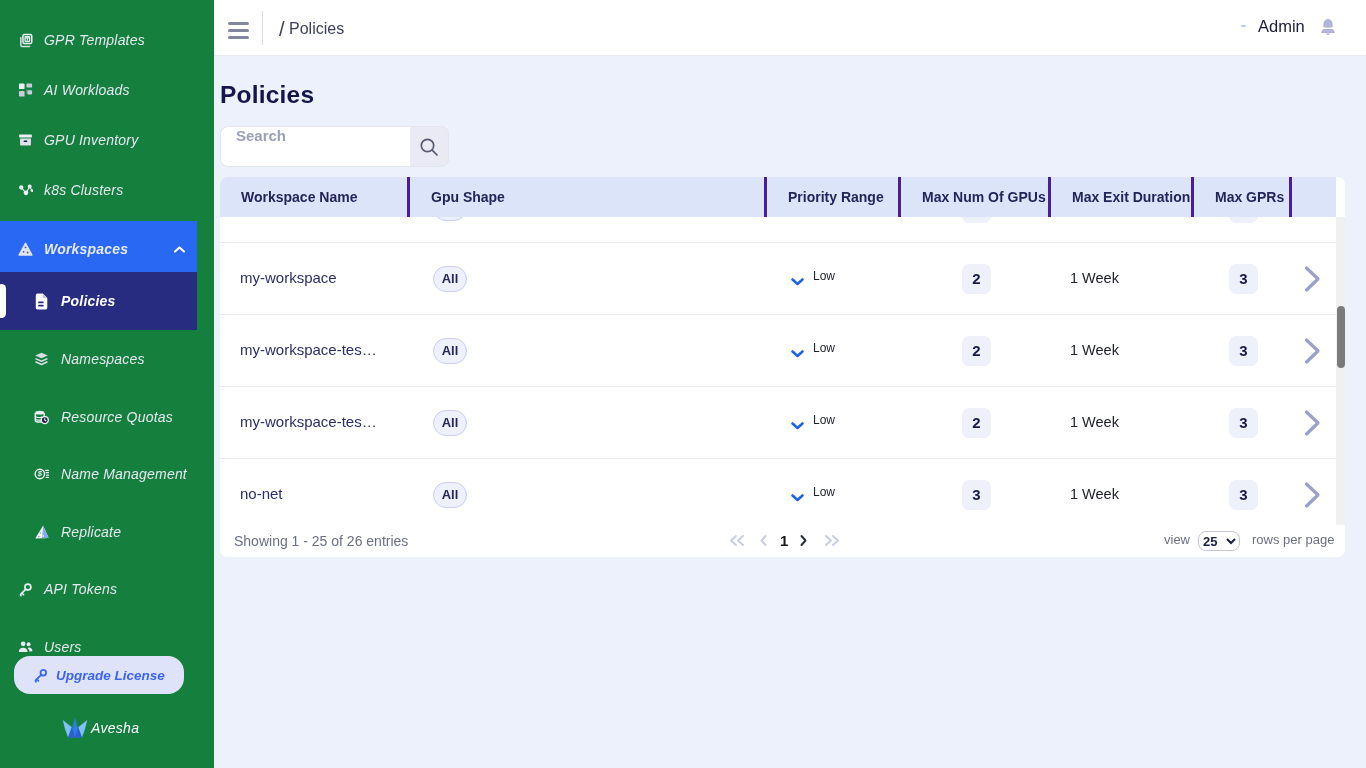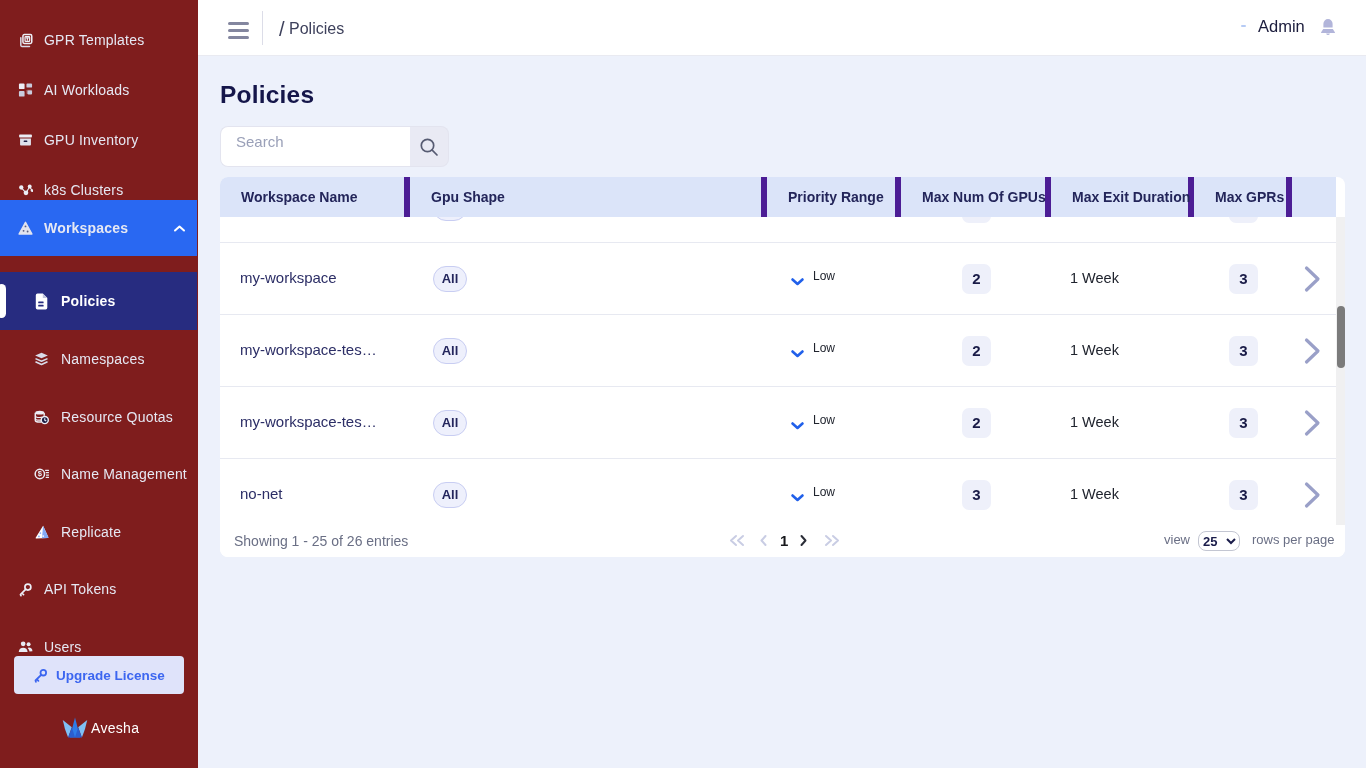--- a/index.html
+++ b/index.html
@@ -1,48 +1,48 @@
 <!DOCTYPE html>
 <html><head>
 <meta charset="utf-8">
 <style>
 * { margin:0; padding:0; box-sizing:border-box; }
 html,body { width:1366px; height:768px; overflow:hidden; font-family:"Liberation Sans", sans-serif; }
 .abs { position:absolute; }
 
-#sidebar { position:absolute; left:0; top:0; width:198px; height:768px; background:#7f1d1d; z-index:5; }
+#sidebar { position:absolute; left:0; top:0; width:214px; height:768px; background:#15803d; z-index:5;font-style:italic; }
 .nav-item { position:absolute; left:0; width:197px; height:50px; display:flex; align-items:center; color:#e6e8f3; font-size:14px; font-weight:500; letter-spacing:0.2px; }
 .nav-item .ic { position:absolute; left:18px; width:15px; height:15px; display:flex; align-items:center; justify-content:center; }
 .nav-item .tx { position:absolute; left:44px; }
 .sub-item .ic { left:34px; }
 .sub-item .tx { left:61px; }
 #ws-item { background:#2968f2; height:56px; }
 #pol-item { background:#272c80; height:58px; color:#ffffff; font-weight:600; }
 #pol-pill { position:absolute; left:-3px; top:284px; width:9px; height:34px; background:#ffffff; border-radius:6px; z-index:6; }
-#upgrade { position:absolute; left:14px; top:656px; width:170px; height:38px; background:#dfe3fa; border-radius:4px; display:flex; align-items:center; justify-content:center; color:#3c66f0; font-size:13.5px; font-weight:600; }
+#upgrade { position:absolute; left:14px; top:656px; width:170px; height:38px; background:#dfe3fa; border-radius:16px; display:flex; align-items:center; justify-content:center; color:#3c66f0; font-size:13.5px; font-weight:600; }
 #logo { position:absolute; left:62px; top:714px; width:136px; height:28px; display:flex; align-items:center; color:#fff; font-size:14px; font-weight:500; letter-spacing:0.3px; }
 
 #topbar { position:absolute; left:197px; top:0; width:1169px; height:56px; background:#ffffff; border-bottom:1px solid #e9eaf1; }
 #burger { position:absolute; left:228px; top:22px; width:21px; height:17px; }
 #burger div { height:3px; background:#83869f; border-radius:2px; margin-bottom:4px; }
 #tb-div { position:absolute; left:262px; top:11px; width:1px; height:34px; background:#dcdde8; }
 #crumb { position:absolute; left:279px; top:18px; font-size:16px; color:#3e415c; }
 #admin { position:absolute; left:1258px; top:17px; font-size:16.5px; color:#1b1c3c; font-weight:500; }
 #avdash { position:absolute; left:1241px; top:25px; width:5px; height:2px; background:#b6cbf5; border-radius:1px; }
 #bell { position:absolute; left:1319px; top:16px; }
 
 #content { position:absolute; left:197px; top:56px; width:1169px; height:712px; background:#edf1fb; }
 #title { position:absolute; left:220px; top:81px; font-size:24.5px; font-weight:700; color:#15164a; letter-spacing:0.2px; }
 #searchbox { position:absolute; left:220px; top:126px; width:190px; height:41px; background:#ffffff; border:1px solid #e3e4ef; border-right:none; border-radius:8px 0 0 8px; }
-#searchbox span { position:absolute; left:15px; top:6px; font-size:15px; color:#9aa0b8; }
+#searchbox span { position:absolute; left:15px; top:0; font-size:15px; color:#9aa0b8;font-weight:bold; }
 #searchbtn { position:absolute; left:410px; top:126px; width:39px; height:41px; background:#e9eaf4; border:1px solid #e3e4ef; border-left:none; border-radius:0 8px 8px 0; display:flex; align-items:center; justify-content:center; }
 
 #card { position:absolute; left:220px; top:177px; width:1125px; height:380px; background:#ffffff; border-radius:8px; }
 #thead { position:absolute; left:0; top:0; width:1116px; height:40px; background:#dbe4f9; border-radius:8px 0 0 0; z-index:3; }
-.th { position:absolute; top:0; height:40px; white-space:nowrap; display:flex; align-items:center; padding-left:21px; font-size:14px; font-weight:700; color:#23255a; border-right:6px solid #4c1d95; }
+.th { position:absolute; top:0; height:40px; white-space:nowrap; display:flex; align-items:center; padding-left:21px; font-size:14px; font-weight:700; color:#23255a; border-right:3px solid #4c1d95; }
 #tbody { position:absolute; left:0; top:40px; width:1116px; height:308px; overflow:hidden; background:#fff; }
 .row { position:absolute; left:0; width:1116px; height:72px; border-top:1px solid #e7e9f1; }
 .wsname { position:absolute; left:20px; top:26px; font-size:15px; font-weight:500; color:#2c2e66; }
 .pill { position:absolute; left:213px; top:23px; width:34px; height:26px; background:#eef0fc; border:1px solid #c8cdf2; border-radius:13px; text-align:center; line-height:24px; font-size:13px; font-weight:700; color:#23255c; }
 .chev { position:absolute; left:570px; top:30px; }
 .low { position:absolute; left:593px; top:26px; font-size:12px; color:#20242e; }
 .nbox1 { position:absolute; left:742px; top:21px; width:29px; height:30px; background:#eef0fa; border-radius:7px; text-align:center; line-height:30px; font-size:15px; font-weight:700; color:#191b47; }
 .week { position:absolute; left:850px; top:27px; font-size:14.5px; color:#20242e; }
 .nbox2 { position:absolute; left:1009px; top:21px; width:29px; height:30px; background:#eef0fa; border-radius:7px; text-align:center; line-height:30px; font-size:15px; font-weight:700; color:#191b47; }
 .rarr { position:absolute; left:1083px; top:22px; }
@@ -93,21 +93,21 @@
         <svg width="16" height="16" viewBox="0 0 16 16">
           <path d="M3.5 5.5 L8.5 11 L12.5 4.5 L15 8.5" stroke="#eceef6" stroke-width="1.2" fill="none"></path>
           <circle cx="3.5" cy="5.3" r="2.3" fill="#eceef6"></circle>
           <circle cx="8.5" cy="11" r="2.5" fill="#eceef6"></circle>
           <circle cx="12.5" cy="4.3" r="2.1" fill="#eceef6"></circle>
           <circle cx="15" cy="8.6" r="1.5" fill="#eceef6"></circle>
         </svg>
       </span>
       <span class="tx">k8s Clusters</span>
     </div>
-  <div class="nav-item" id="ws-item" style="top:200px">
+  <div class="nav-item" id="ws-item" style="top:221px">
       <span class="ic" id="i-ws">
         <svg width="17" height="16" viewBox="0 0 17 16">
           <path d="M8.5 1.5 L15.8 14.8 L1.2 14.8 Z" fill="#e2e4ef" stroke="#e2e4ef" stroke-width="1.6" stroke-linejoin="round"></path>
           <circle cx="8.5" cy="6.2" r="1.05" fill="#5b5f80"></circle>
           <circle cx="6.3" cy="11.2" r="1.05" fill="#5b5f80"></circle>
           <circle cx="10.9" cy="12" r="1.05" fill="#5b5f80"></circle>
         </svg>
       </span>
       <span class="tx" style="font-weight:600">Workspaces</span>
       <span class="ic" id="i-up" style="left:172px">

